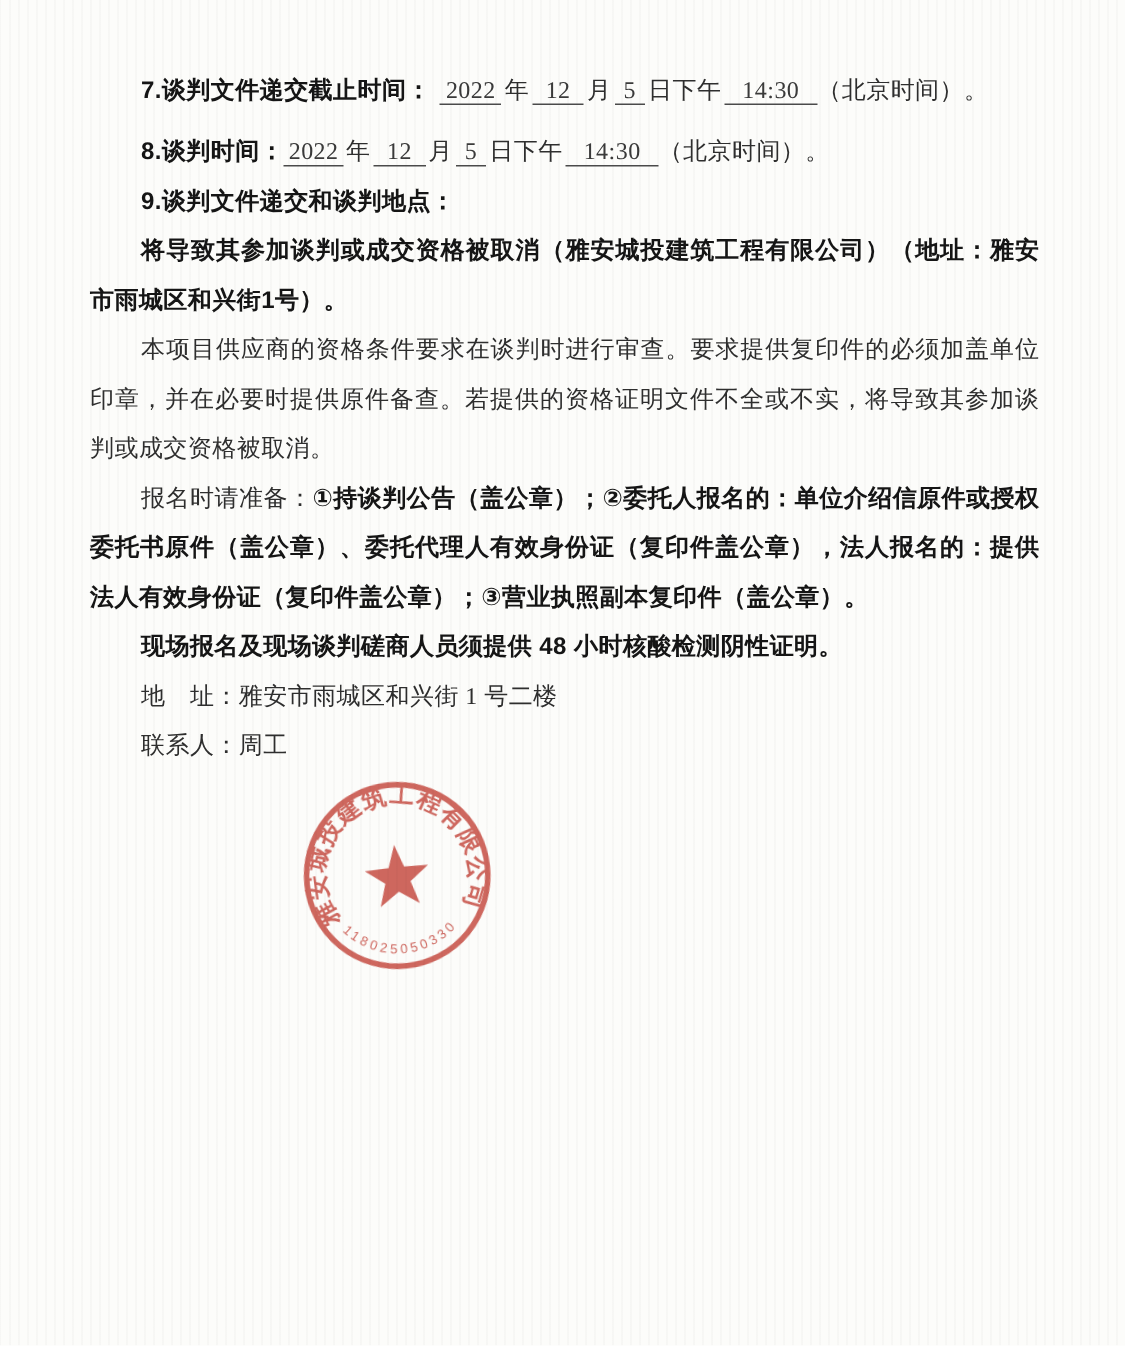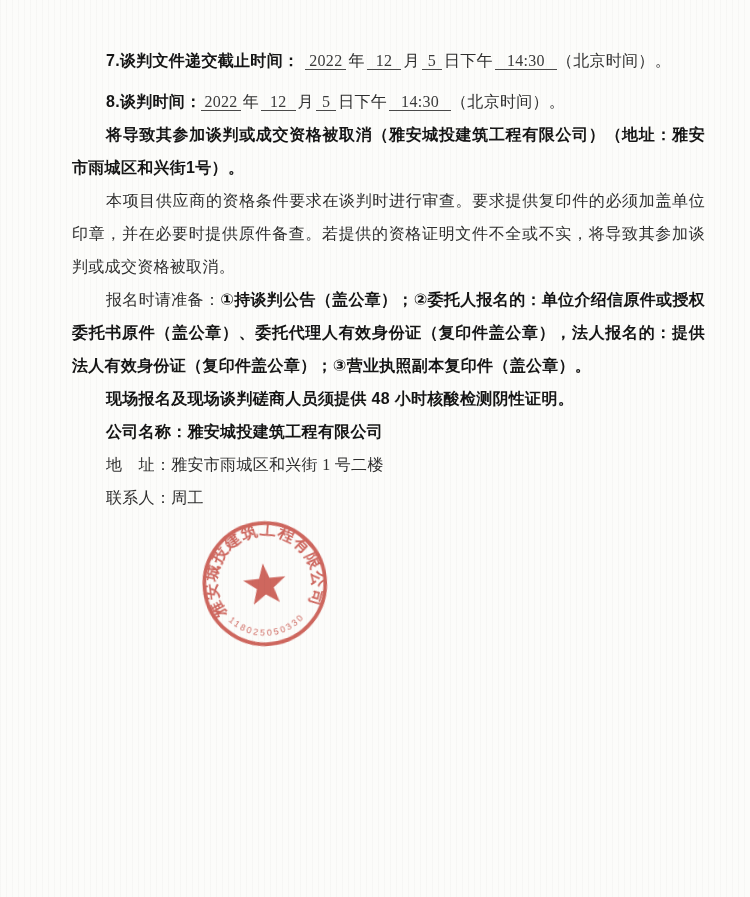--- a/index.html
+++ b/index.html
@@ -7,21 +7,21 @@
     position:relative;
     width:750px;height:897px;
     background:#fcfcfa;
     background-image:repeating-linear-gradient(90deg, rgba(130,130,125,0.045) 0 1px, rgba(0,0,0,0) 1px 6px);
     overflow:hidden;
     font-family:"Liberation Serif","DejaVu Serif",serif;
     color:#2e2e2e;
   }
   .content{
     position:absolute;left:60px;top:44px;width:633px;
-    font-size:16px;line-height:33px;letter-spacing:0.3px;margin-left:12px;
+    font-size:16px;line-height:33px;letter-spacing:0.3px;
   }
   .content p{margin:0;text-align:justify;}
   .ind{text-indent:34px;}
   .mb8{margin-bottom:8px !important;}
   .hd{
     font-weight:700;
     font-family:"Liberation Sans","DejaVu Sans",sans-serif;
     color:#151515;
   }
   .u{
@@ -53,37 +53,35 @@
   <div class="content">
 
     <p class="ind mb8">
       <span class="hd">7.谈判文件递交截止时间：</span><span class="u u-year">2022</span><span class="unit">年</span><span class="u u-month">12</span><span class="unit">月</span><span class="u u-day">5</span><span class="unit">日下午</span><span class="u u-time">14:30</span><span>（北京时间）。</span>
     </p>
 
     <p class="ind">
       <span class="hd">8.谈判时间：</span><span class="u" style="padding:0 3px">2022</span><span class="unit">年</span><span class="u u-month">12</span><span class="unit">月</span><span class="u u-day">5</span><span class="unit">日下午</span><span class="u u-time">14:30</span><span>（北京时间）。</span>
     </p>
 
+    <p class="ind hd">9.谈判文件递交和谈判地点：</p>
 
     <p class="ind hd">将导致其参加谈判或成交资格被取消（雅安城投建筑工程有限公司）（地址：雅安市雨城区和兴街1号）。</p>
 
 
     <p class="ind">本项目供应商的资格条件要求在谈判时进行审查。要求提供复印件的必须加盖单位印章，并在必要时提供原件备查。若提供的资格证明文件不全或不实，将导致其参加谈判或成交资格被取消。</p>
 
     <p class="ind">
       <span>报名时请准备：</span><span class="hd">①持谈判公告（盖公章）；②委托人报名的：单位介绍信原件或授权委托书原件（盖公章）、委托代理人有效身份证（复印件盖公章），法人报名的：提供法人有效身份证（复印件盖公章）；③营业执照副本复印件（盖公章）。</span>
     </p>
 
 
     <p class="ind hd">现场报名及现场谈判磋商人员须提供 48 小时核酸检测阴性证明。</p>
 
 
-    <p class="ind">
-      <span class="hd">公司名称：</span><span class="hd">雅安城投建筑工程有限公司</span>
-    </p>
 
     <p class="ind">
       <span>地　址：</span><span>雅安市雨城区和兴街 1 号二楼</span>
     </p>
 
 
     <p class="ind">
       <span>联系人：</span><span>周工</span>
     </p>
 

